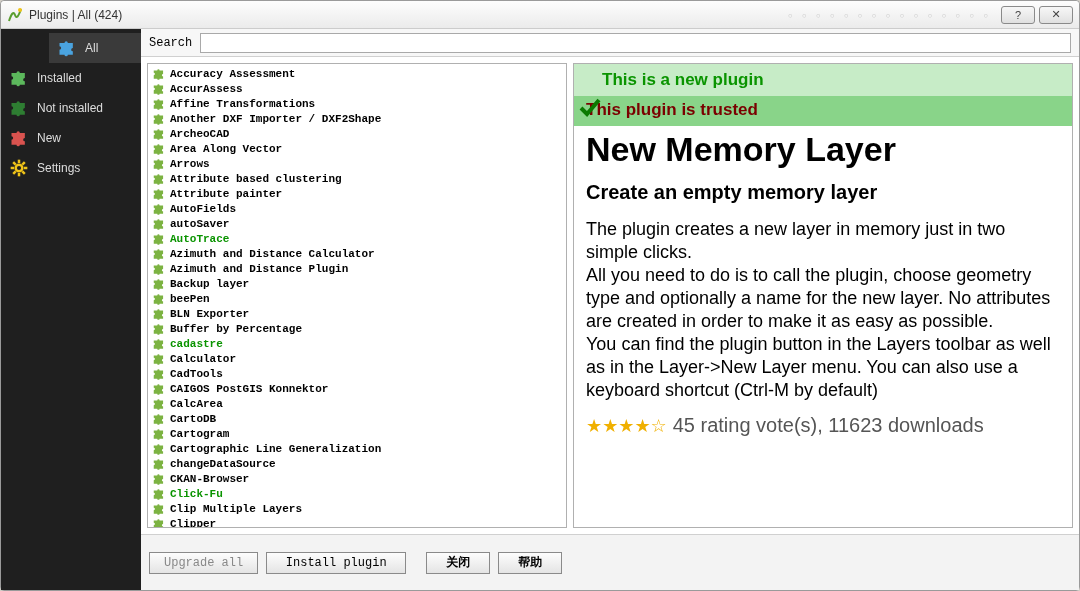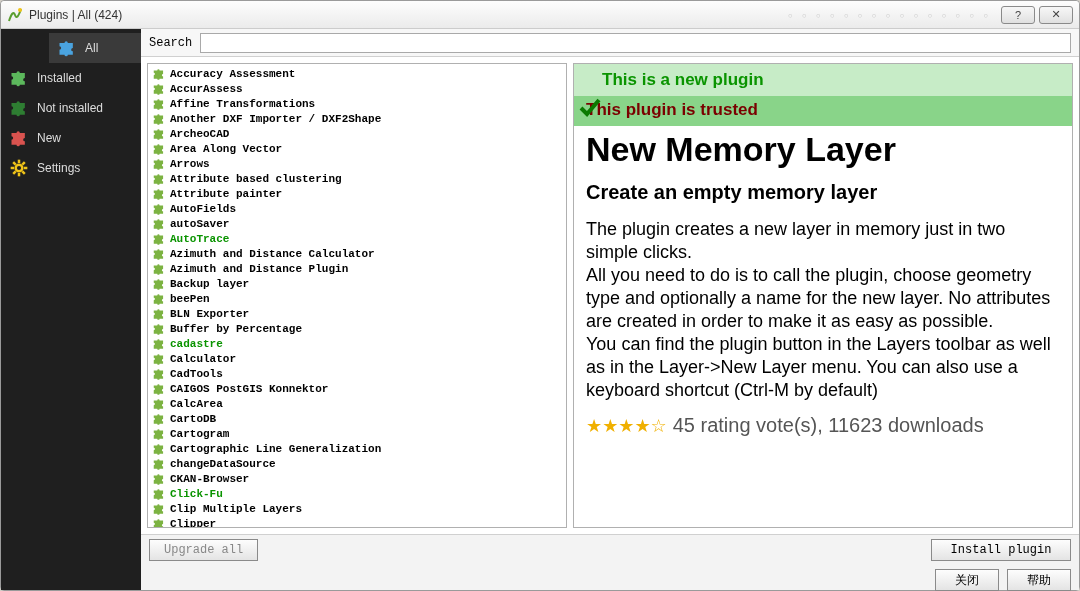--- a/index.html
+++ b/index.html
@@ -29,27 +29,27 @@
 .plugin-row.green { color: #0a9400; }
 .detail-panel { flex: 1; border: 1px solid #b0b0b0; margin: 6px 6px 6px 0; background: #fff; overflow-y: scroll; position: relative; }
 .banner1 { background: #c7ecc7; color: #0a9400; font-weight: bold; font-size: 17px; padding: 6px 28px; }
 .banner2 { background: #89d489; color: #7a0000; font-weight: bold; font-size: 17px; padding: 4px 12px 6px 12px; display: flex; align-items: center; gap: 4px; position: relative; }
 .banner2 .check { position: absolute; left: 4px; top: 0px; }
 .plugin-title { font-size: 34px; font-weight: bold; padding: 4px 12px 8px; font-family: Arial, sans-serif; }
 .plugin-subtitle { font-size: 20px; font-weight: bold; padding: 4px 12px 10px; font-family: Arial, sans-serif; }
 .plugin-desc { font-size: 18px; padding: 4px 12px; line-height: 1.28; font-family: Arial, sans-serif; }
 .rating-row { padding: 8px 12px; display: flex; align-items: center; gap: 6px; font-size: 20px; color: #555; font-family: Arial, sans-serif; }
 .stars { color: #f0b000; font-size: 18px; letter-spacing: 0px; }
-.footer { height: 56px; border-top: 1px solid #d0d0d0; display: flex; flex-direction: column; padding: 4px 8px; background: #f3f3f3; gap: 8px; }
+.footer { height: 56px; border-top: 1px solid #d0d0d0; display: flex; padding: 4px 8px; background: #f3f3f3; gap: 20px; }
 .footer-row { display: flex; justify-content: flex-end; gap: 8px; align-items: center; }
 .footer-row.first { justify-content: flex-start; }
 .btn { height: 22px; border: 1px solid #8a8a8a; background: linear-gradient(#fdfdfd,#e4e4e4); font-size: 12px; padding: 0 14px; display: inline-flex; align-items: center; font-family: "Courier New", monospace; }
 .btn.upgrade { color: #888; }
 .btn.install { margin-left: auto; min-width: 140px; justify-content: center; }
-.btn.cjk { font-family: "Microsoft YaHei", sans-serif; min-width: 64px; justify-content: center; }
+.btn.cjk { font-family: "Microsoft YaHei", sans-serif; min-width: 64px; justify-content: center; font-weight: bold; }
 </style>
 </head>
 <body>
 
 <div class="window">
   <div class="titlebar">
     <span class="app-icon">
       <svg viewBox="0 0 16 16">
           <path d="M2 14 Q6 2 8 8 Q10 14 14 2" stroke="#5a9e2f" stroke-width="2" fill="none"></path>
           <circle cx="13" cy="3" r="2" fill="#f0c419"></circle>

